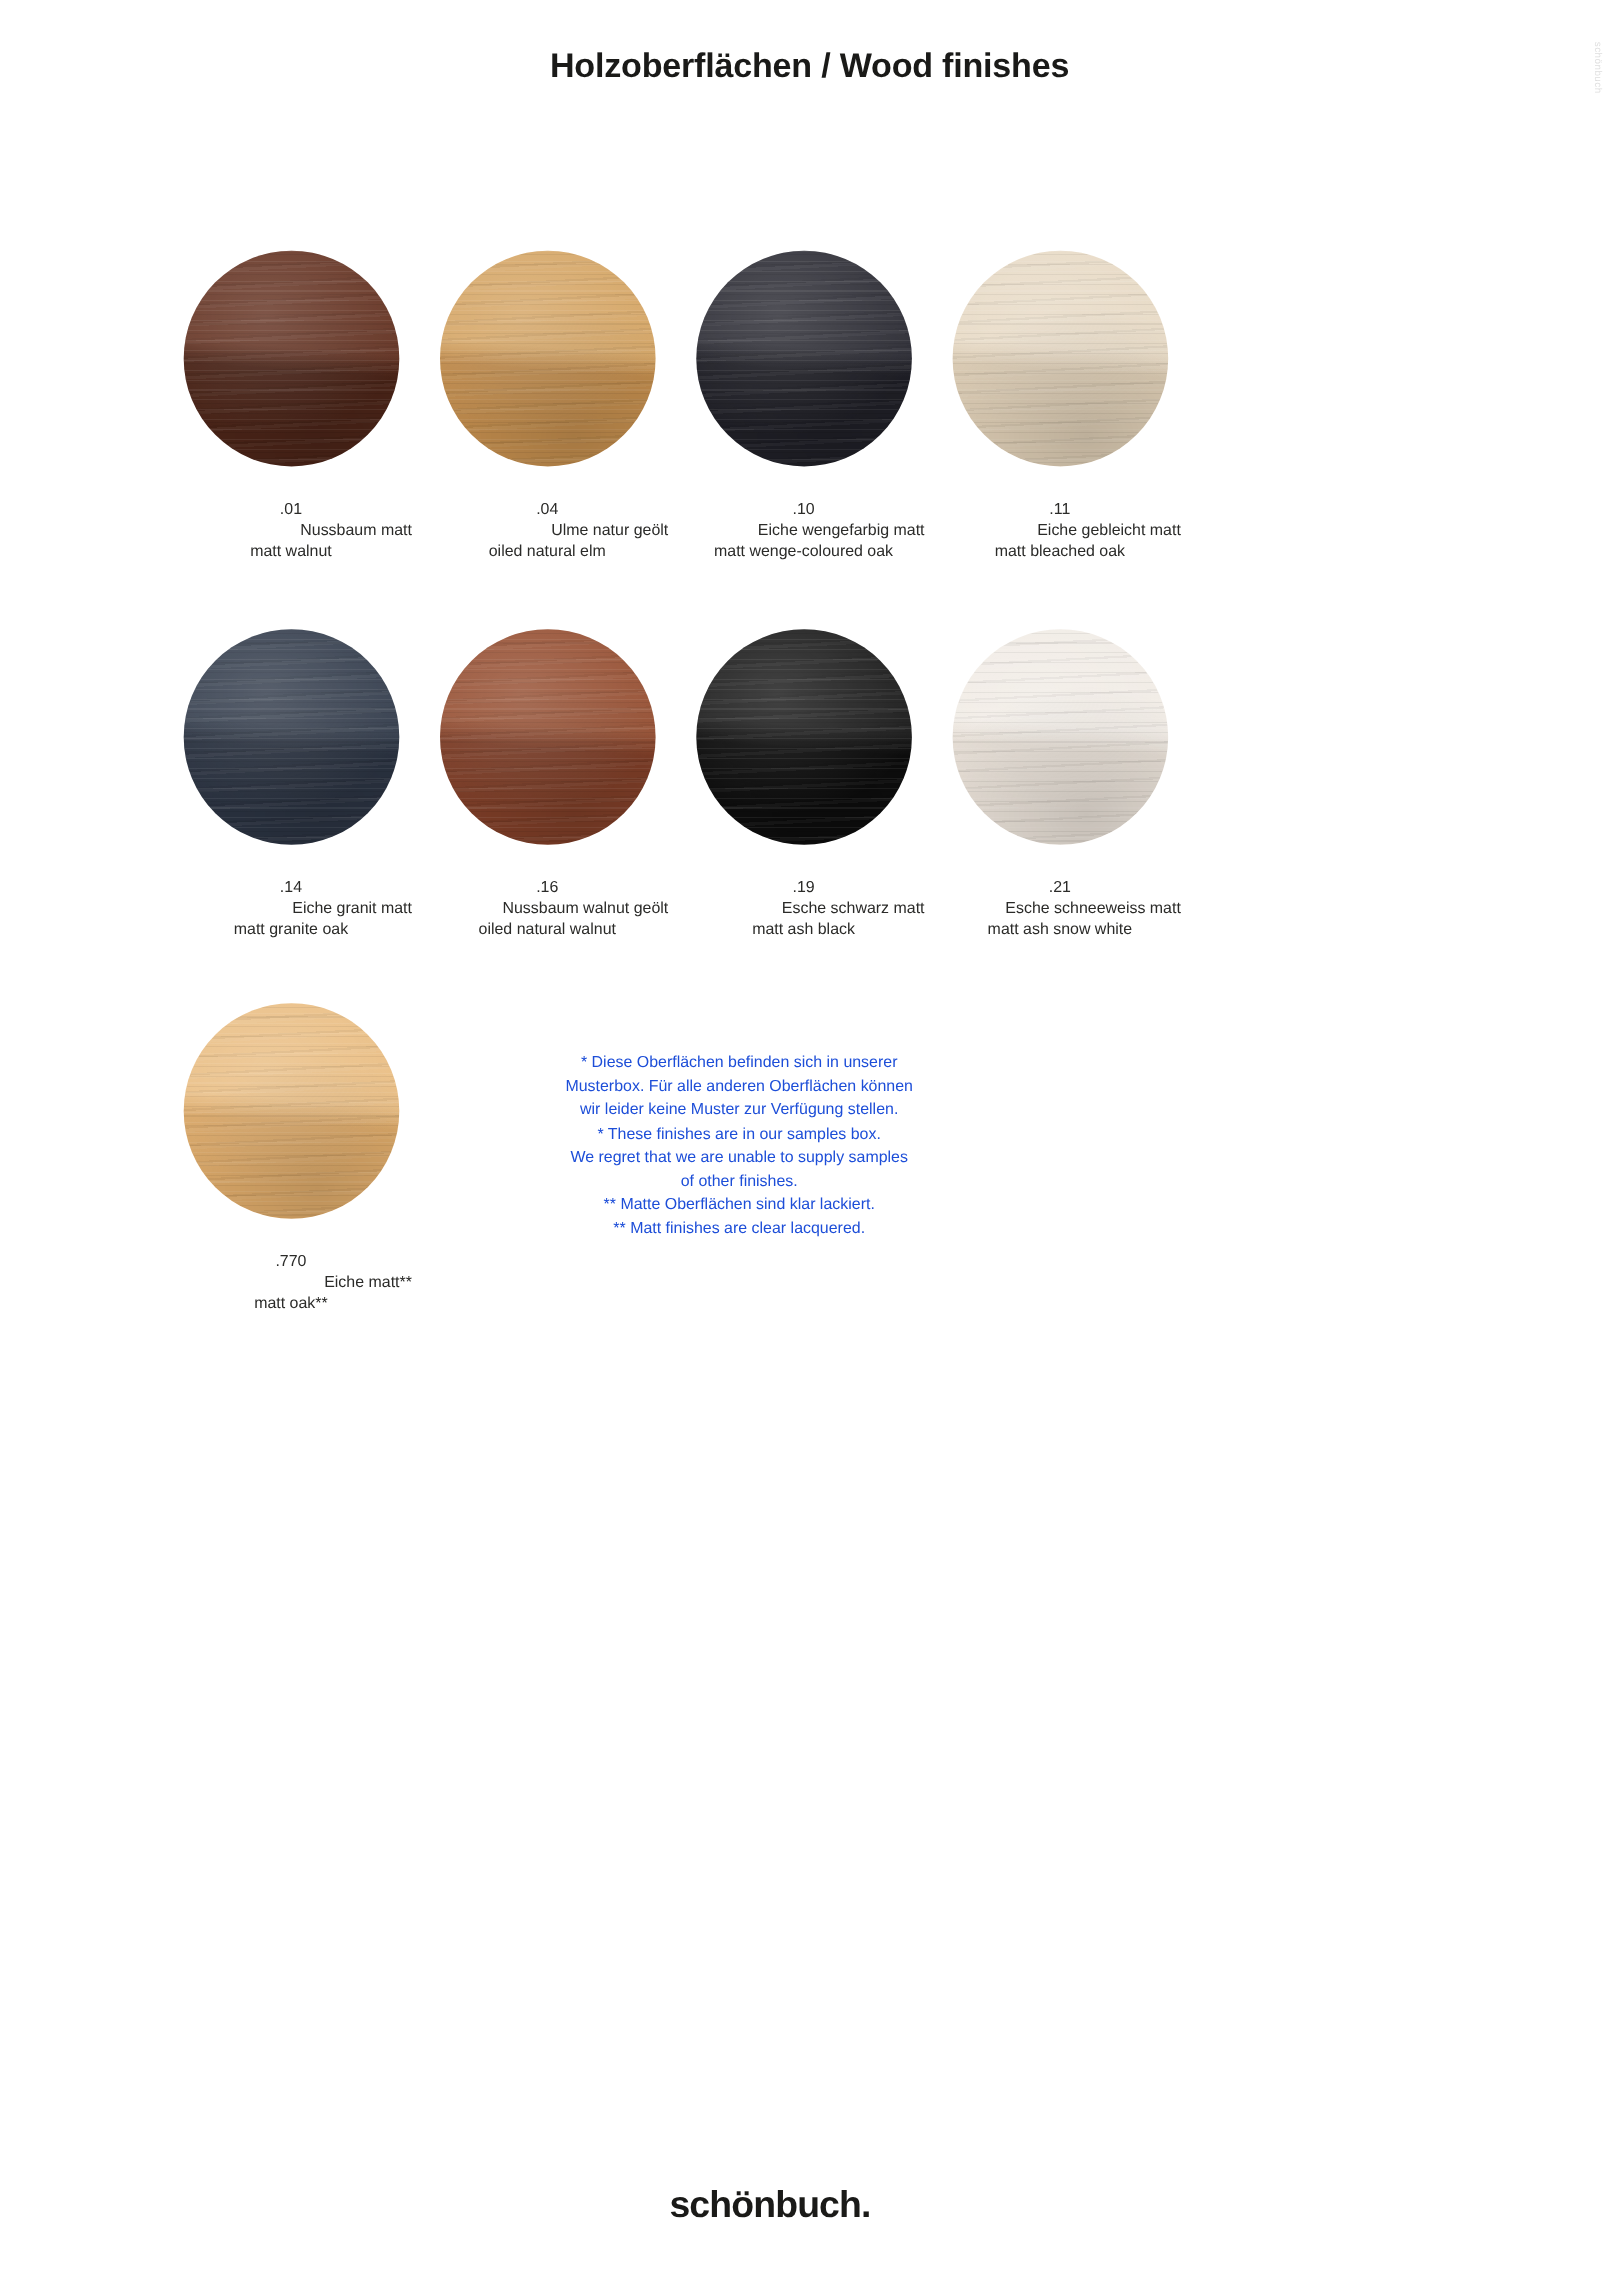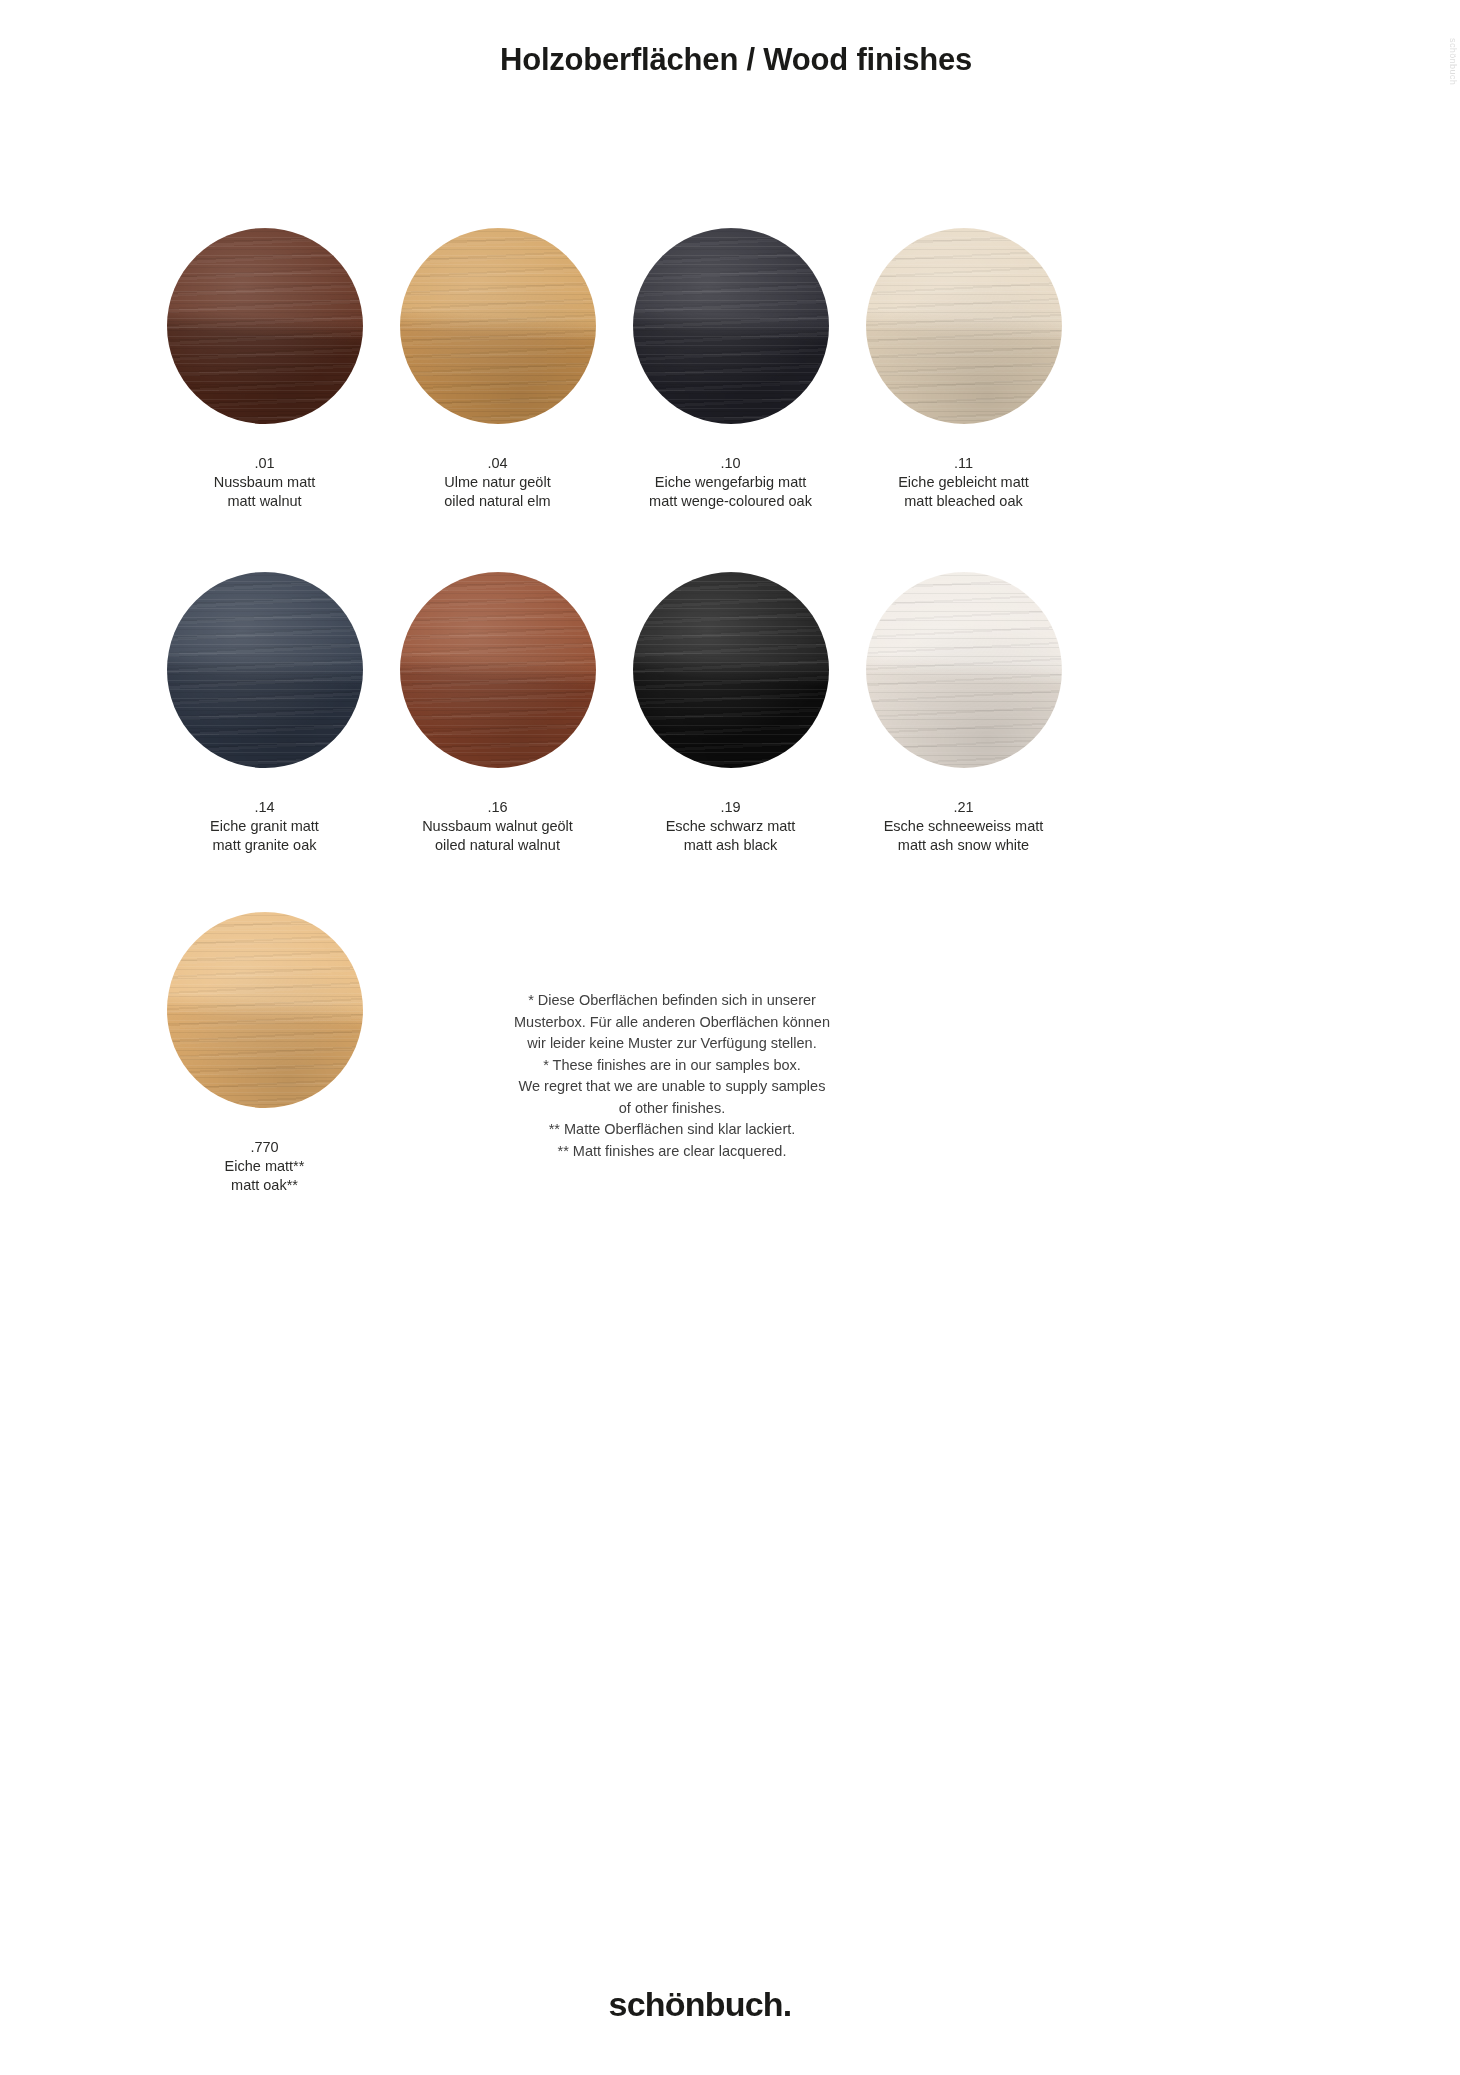--- a/index.html
+++ b/index.html
@@ -117,40 +117,40 @@
 
   .caption {
     margin-top: 18px;
     text-align: center;
     font-size: 14.5px;
     line-height: 19px;
     color: #2b2b29;
     width: 220px;
   }
   .caption .code { display: block; margin-top: 12px; }
-  .caption .de { display: block; }
+  .caption .de { display: block; text-align: right; }
   .caption .en { display: block; }
 
   
   .row-3 {
     position: absolute;
     top: 912px;
     left: 148px;
     width: 1165px;
     display: flex;
     align-items: flex-start;
   }
   .footnote {
     margin-left: 76px;
-    margin-top: 78px;
+    margin-top: 44px;
     width: 430px;
     text-align: center;
     font-size: 14.5px;
     line-height: 21.5px;
-    color: #404040;
+    color: #1d4ed8;
   }
   .footnote p { margin: 0; }
 
   
   .brand {
     position: absolute;
     top: 1985px;
     left: 0;
     width: 1400px;
     text-align: center;

